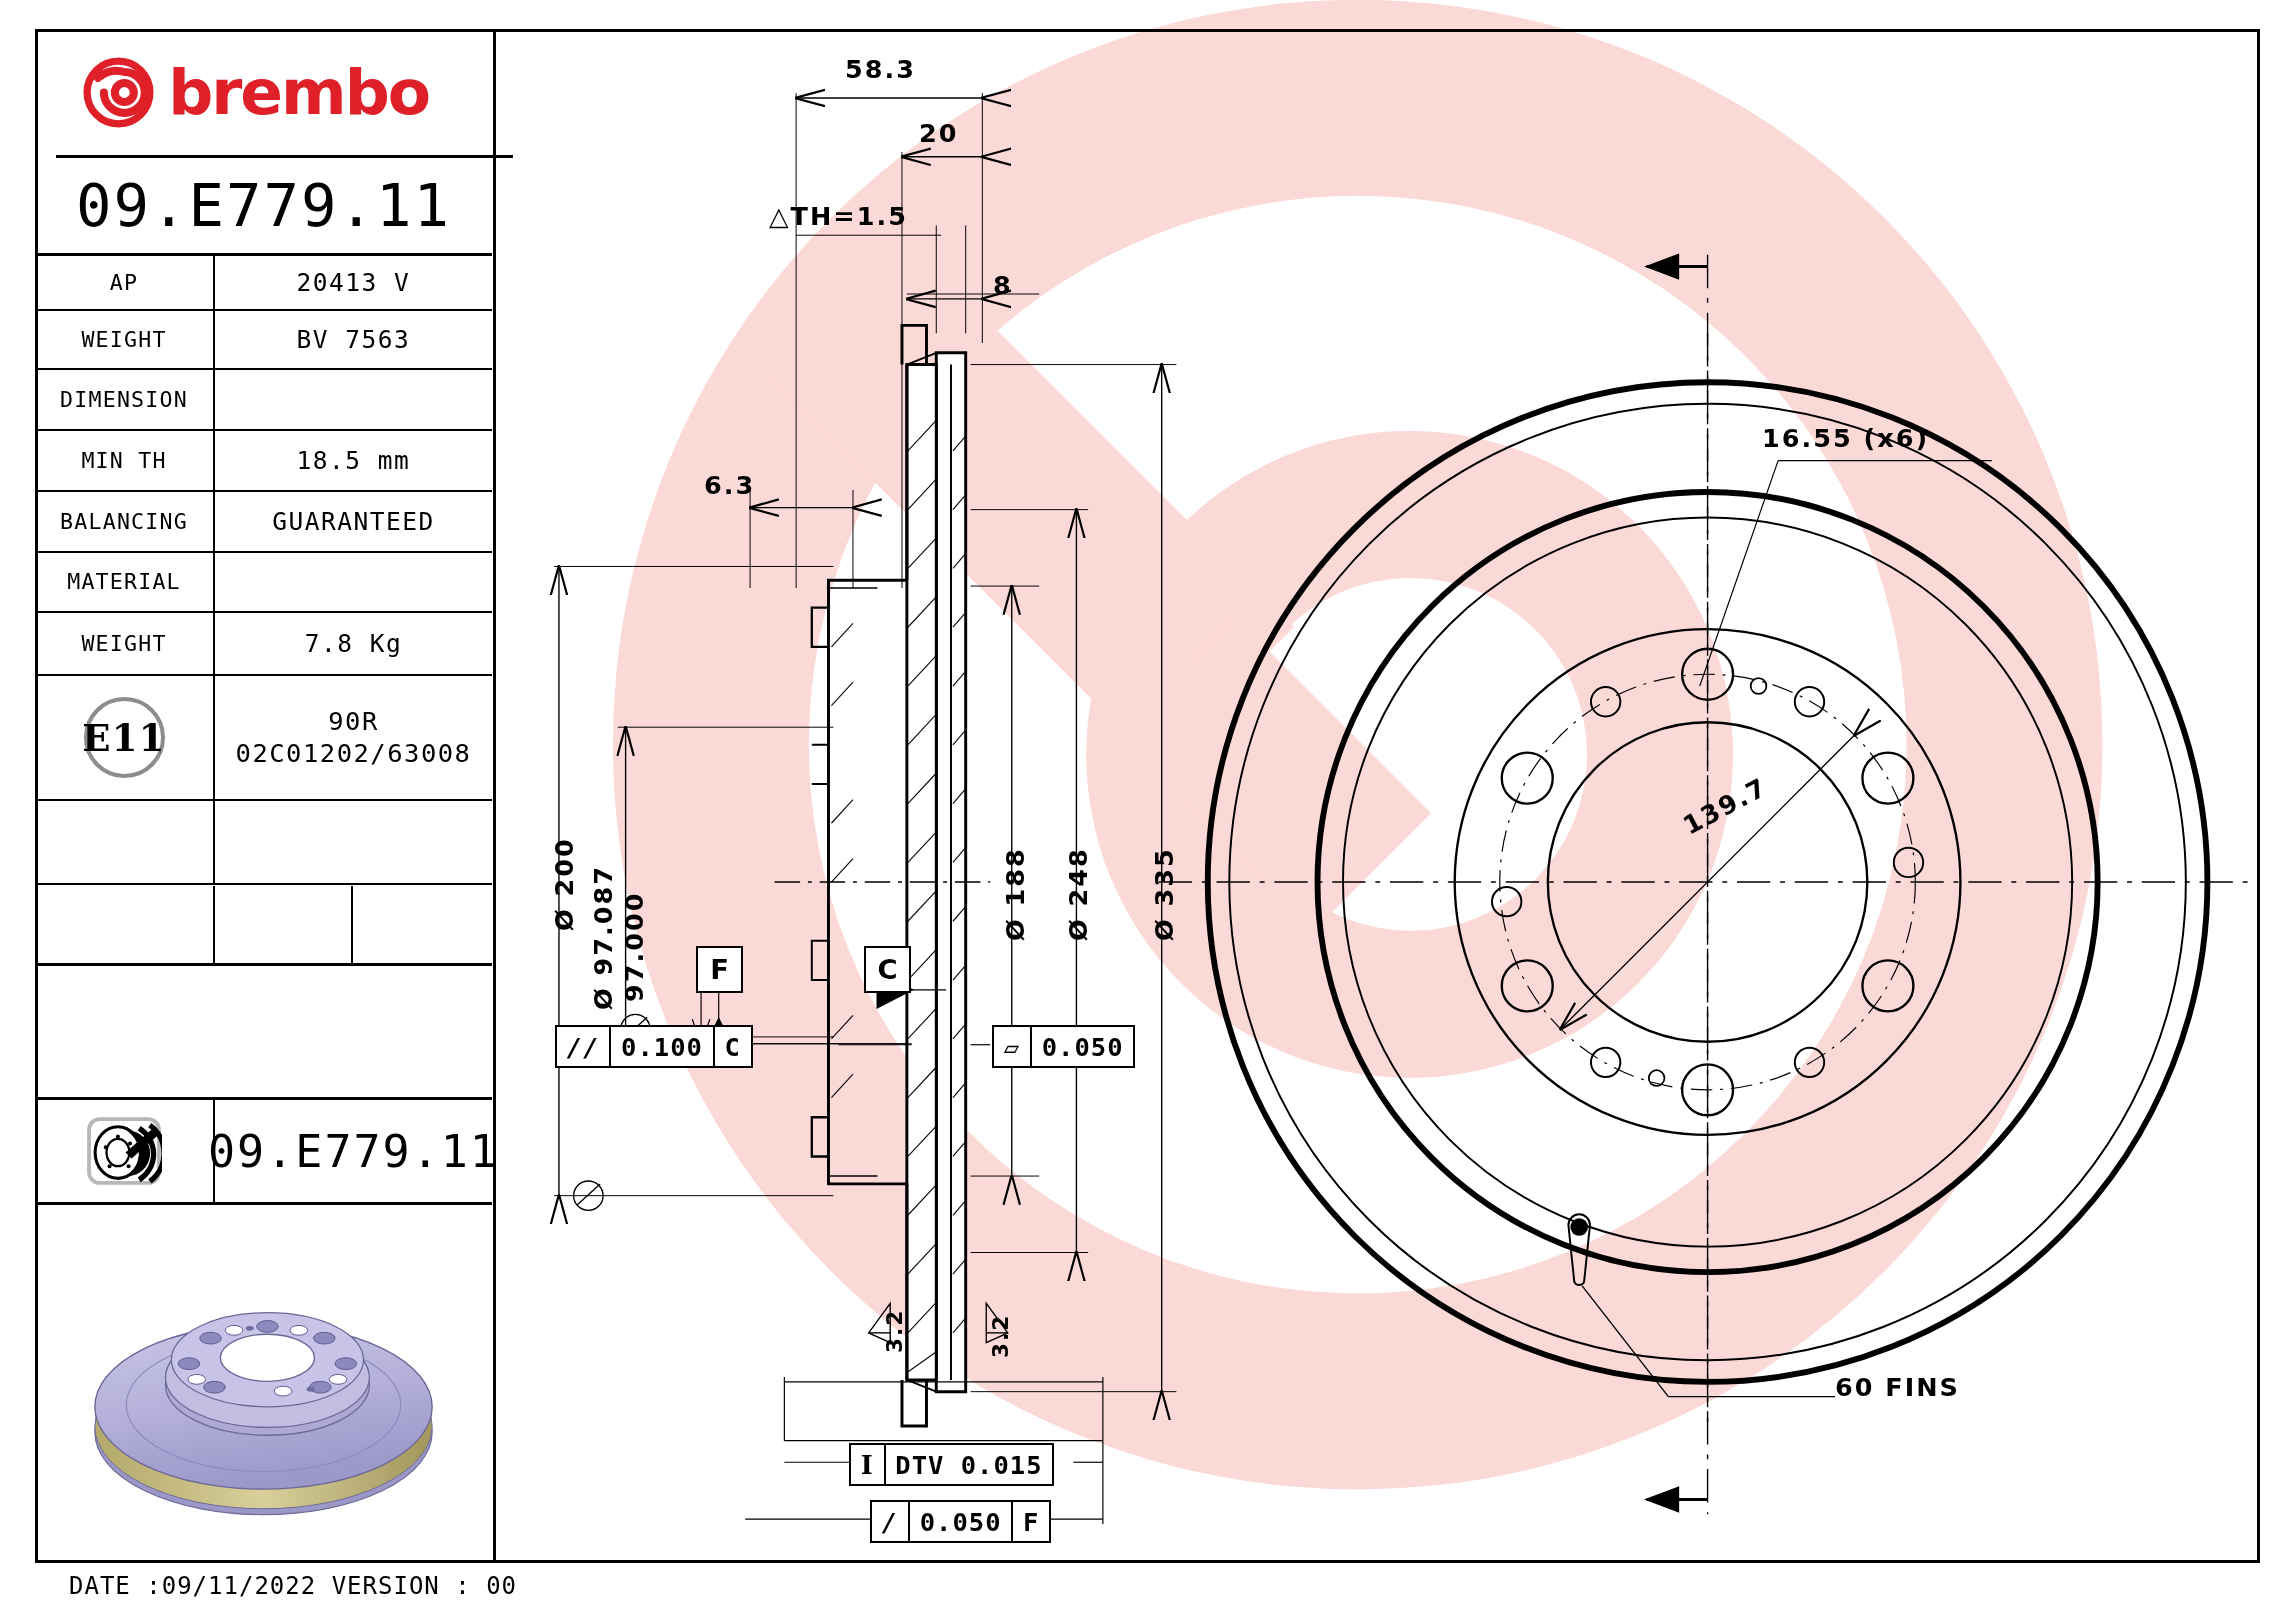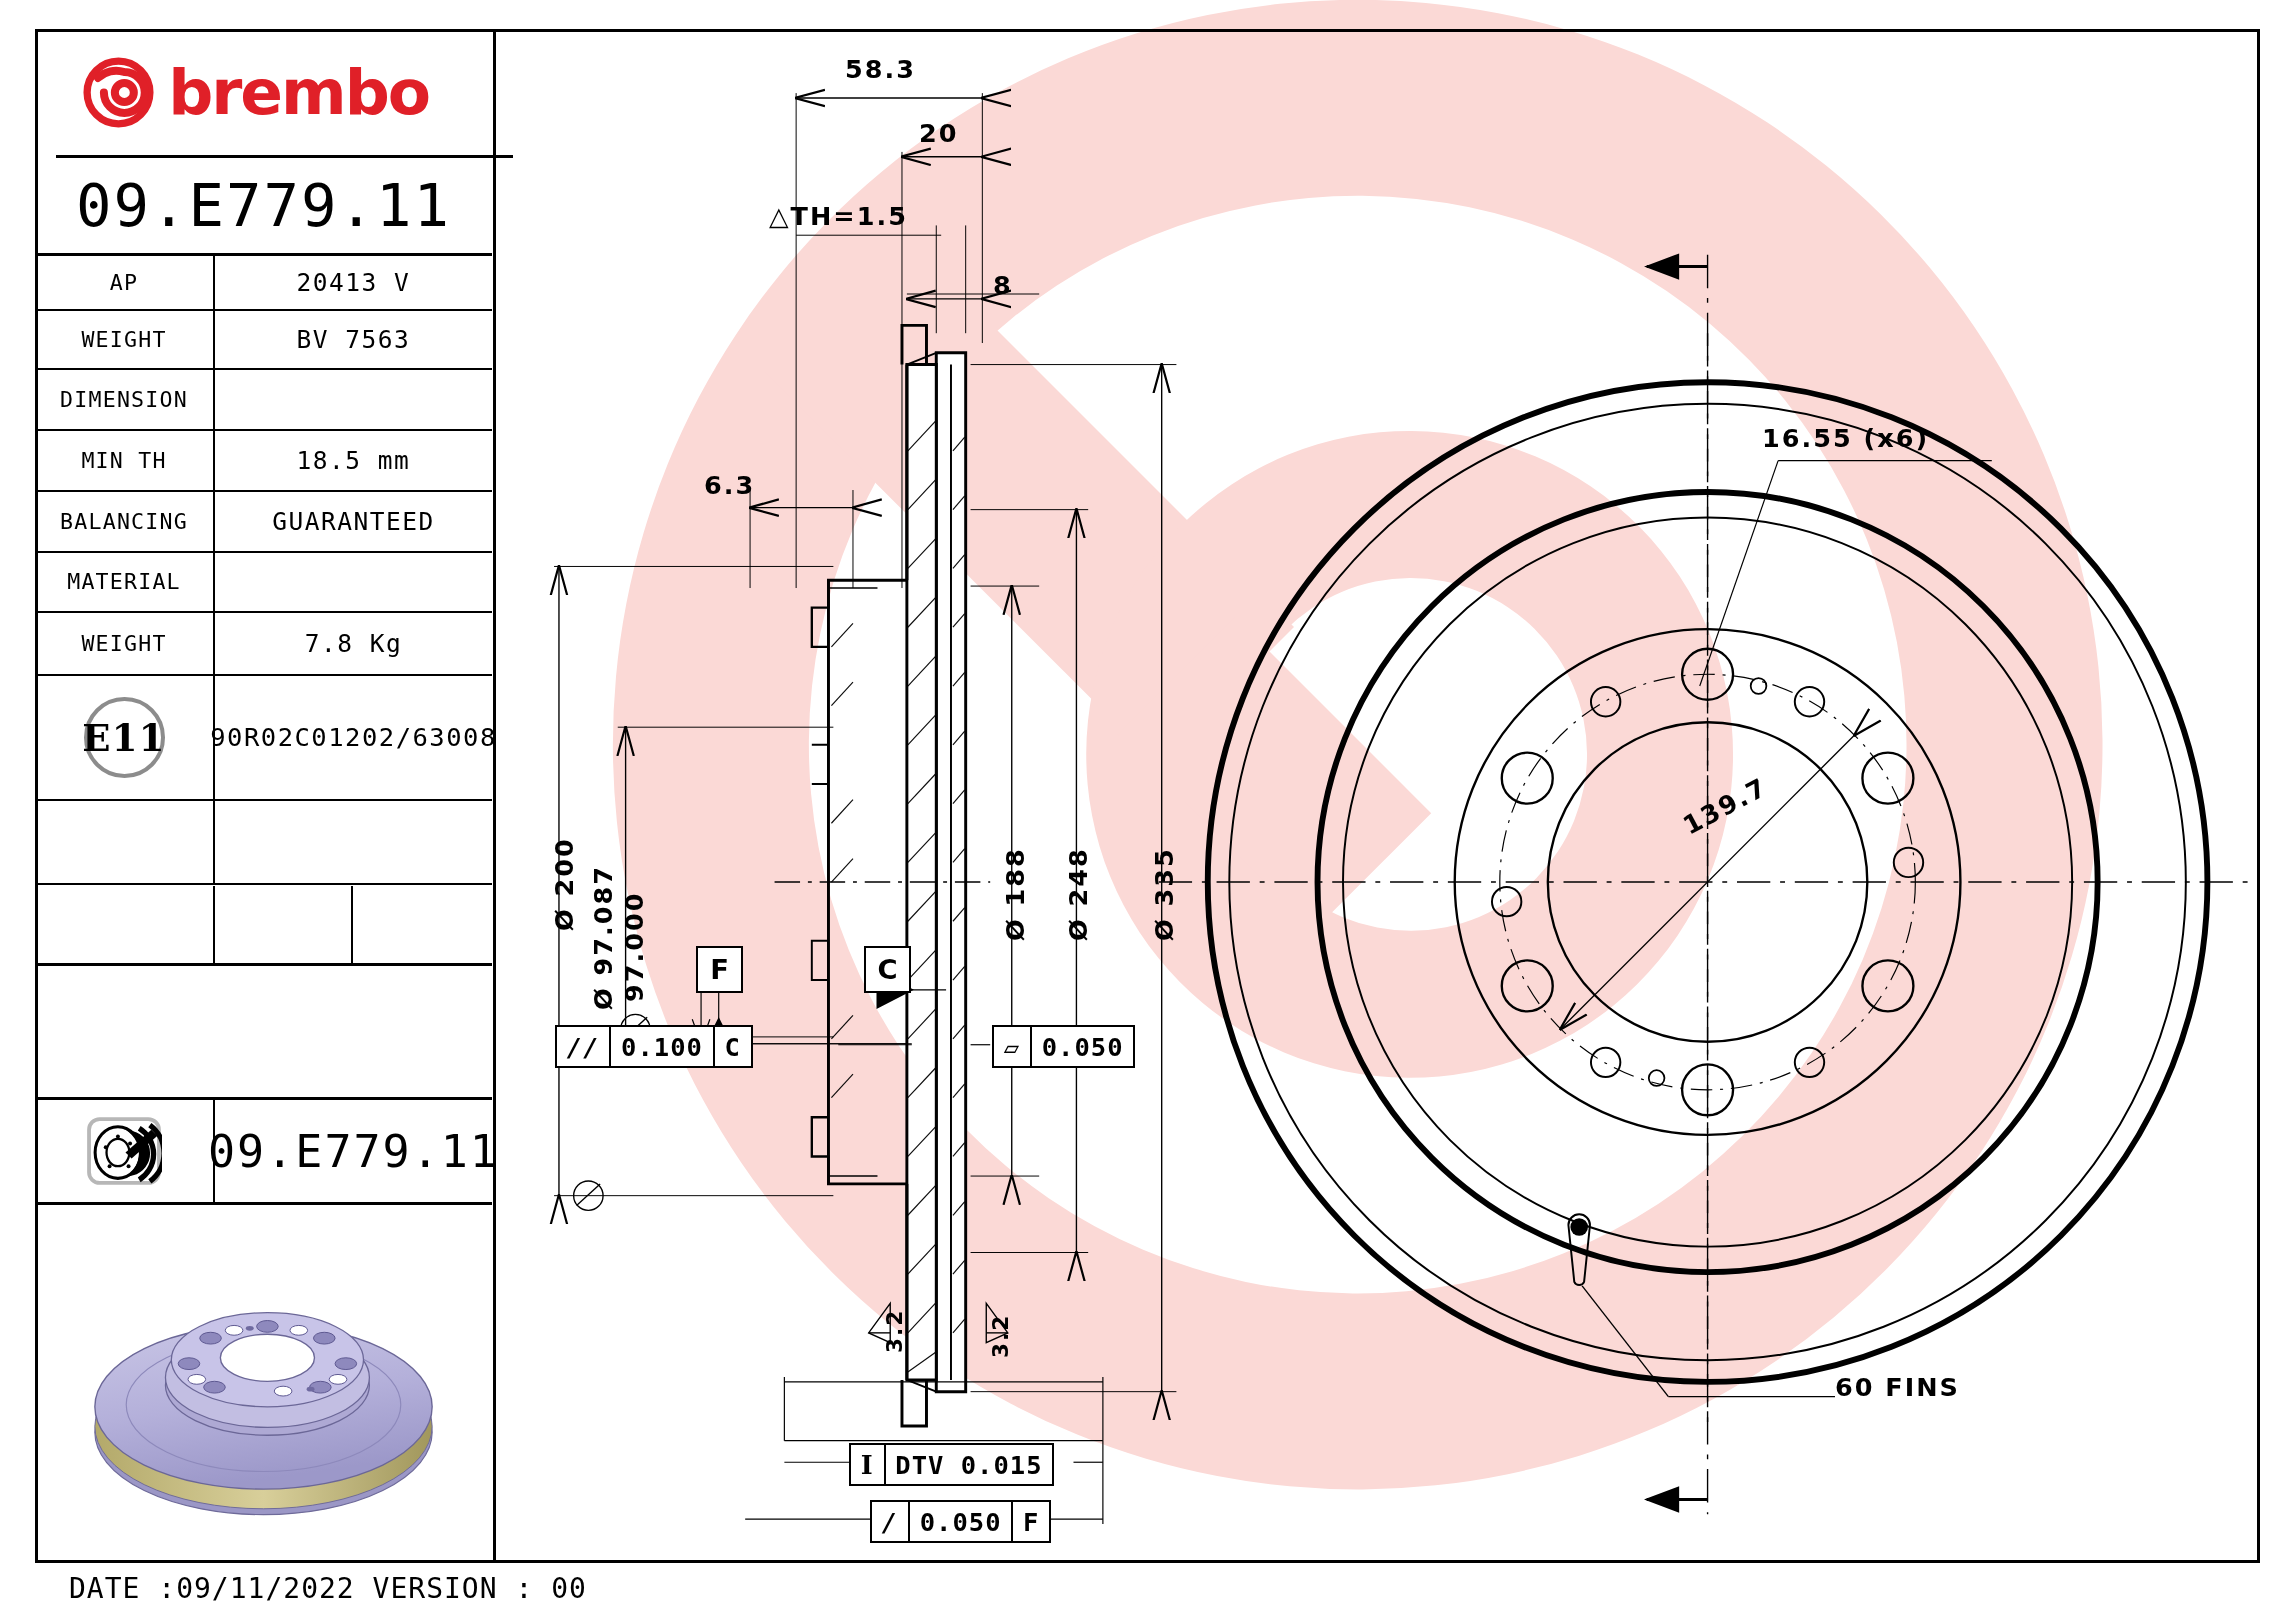--- a/index.html
+++ b/index.html
@@ -27,28 +27,28 @@
   .logo-text{font-family:"DejaVu Sans","Liberation Sans",sans-serif;font-weight:bold;font-size:63px;color:#e02028;
              letter-spacing:-2px;margin-left:13.7px;line-height:1;}
 
   .codebox{position:absolute;left:0;top:129px;width:457px;height:98px;border-bottom:3.9px solid #000;box-sizing:border-box;
            display:flex;align-items:center;justify-content:center;font-size:59px;letter-spacing:2px;}
 
   .ebox{display:flex;align-items:center;justify-content:center;}
   .ecircle{width:73px;height:73px;border:4.9px solid #8c8c8c;border-radius:50%;
            display:flex;align-items:center;justify-content:center;
            font-family:"DejaVu Serif","Liberation Serif",serif;font-weight:bold;font-size:37px;color:#000000;}
-  .estack{display:flex;align-items:center;justify-content:center;line-height:1.22;font-size:25.5px;letter-spacing:1.5px;}
+  .estack{display:flex;flex-direction:column;align-items:center;justify-content:center;line-height:1.22;font-size:25.5px;letter-spacing:1.5px;}
 
   .discicon{width:76px;height:76px;}
   .code2{font-size:45px;letter-spacing:2px;}
 
   .photo{position:absolute;left:2px;top:1213px;width:453px;height:310px;}
 
-  .footer{position:absolute;left:69px;top:1572px;font-size:28px;letter-spacing:1px;}
+  .footer{position:absolute;left:69px;top:1572px;font-size:24px;letter-spacing:1px;}
 
   
   .dt{position:absolute;font-family:"DejaVu Sans","Liberation Sans",sans-serif;font-weight:bold;
       font-size:25.5px;letter-spacing:2px;color:#000;white-space:nowrap;}
   .vert{transform-origin:left top;}
 
   .tolbox{position:absolute;border:2px solid #000;background:#fff;display:flex;align-items:stretch;height:39px;}
   .tolbox>div{display:flex;align-items:center;justify-content:center;padding:0 9.8px;
               font-family:"DejaVu Sans Mono","Liberation Mono",monospace;font-weight:bold;font-size:25.5px;letter-spacing:1px;}
   .tolbox>div+div{border-left:2px solid #000;}

